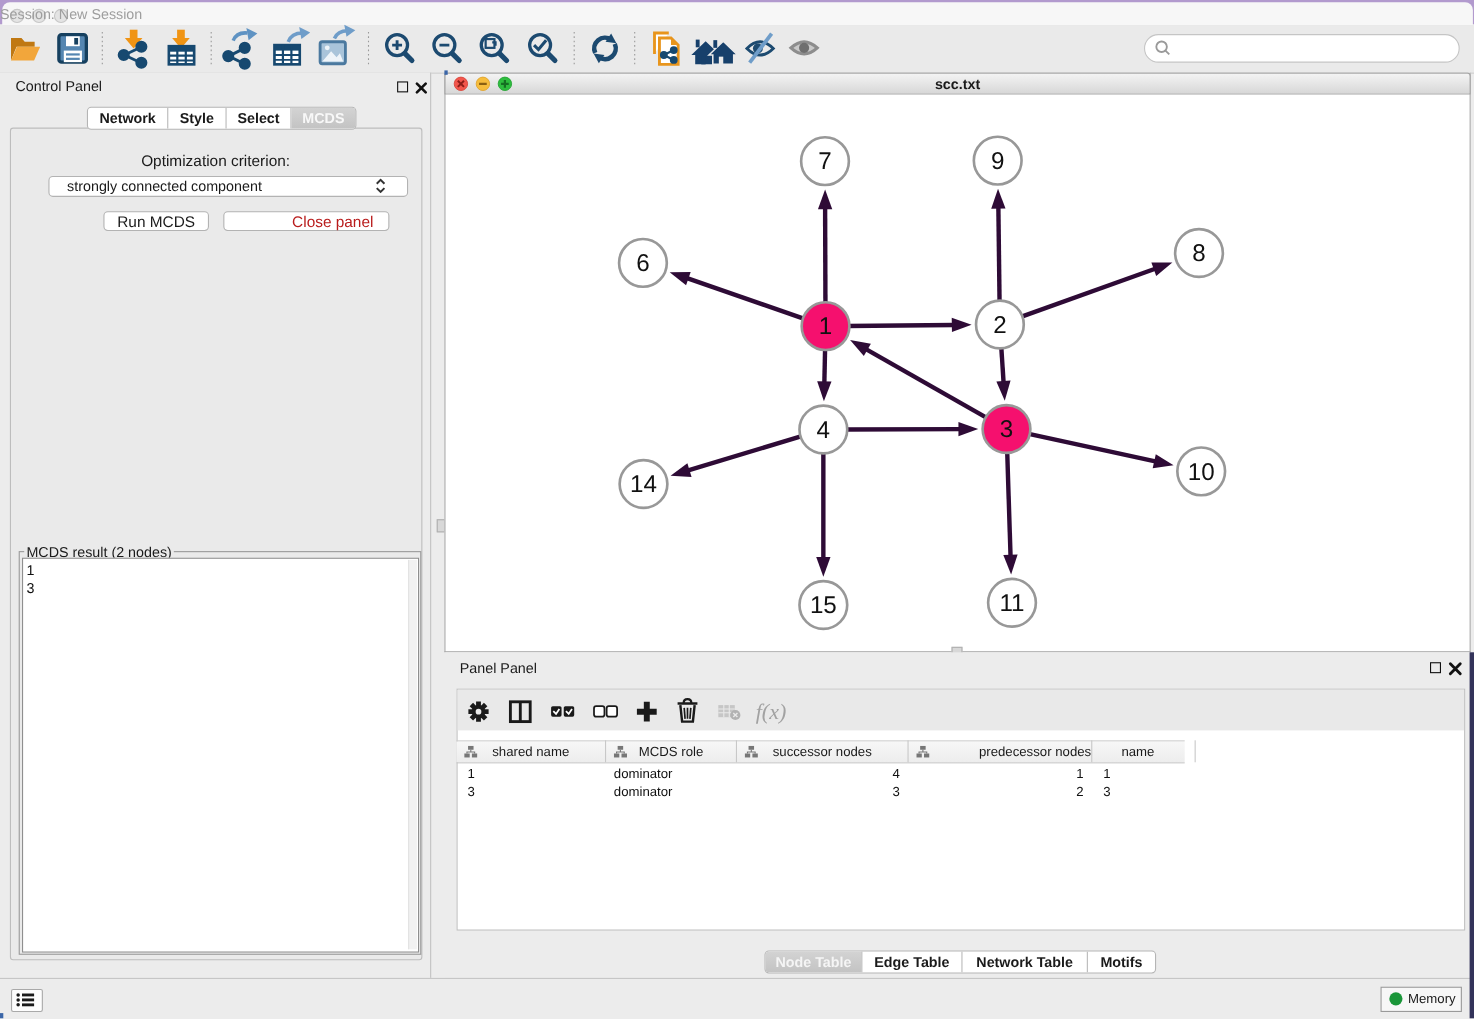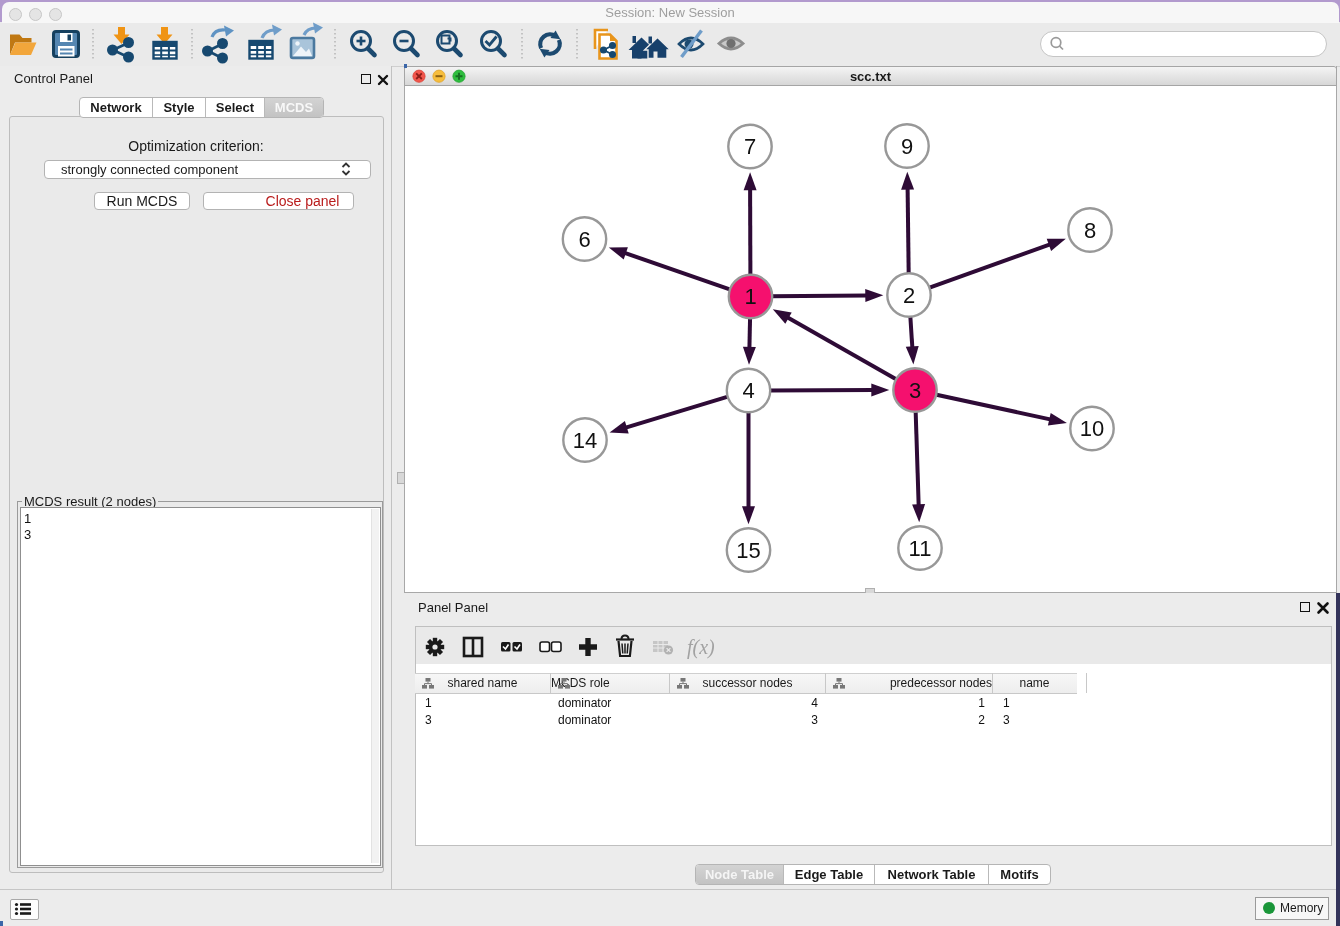--- a/index.html
+++ b/index.html
@@ -8,21 +8,21 @@
   .abs{position:absolute;}
 </style>
 </head>
 <body>
 
 <div class="abs" style="left:0;top:0;width:1340px;height:22px;background:#b29ace;"></div>
 <div class="abs" style="left:1.5px;top:2px;width:1337px;height:20.5px;background:#f7f7f7;border-radius:7px 7px 0 0;border-bottom:1px solid #dadada;"></div>
 <div class="abs" style="left:8.5px;top:7.5px;width:11px;height:11px;border-radius:50%;background:#e4e4e4;border:1px solid #c7c7c7;"></div>
 <div class="abs" style="left:28.5px;top:7.5px;width:11px;height:11px;border-radius:50%;background:#e4e4e4;border:1px solid #c7c7c7;"></div>
 <div class="abs" style="left:48.5px;top:7.5px;width:11px;height:11px;border-radius:50%;background:#e4e4e4;border:1px solid #c7c7c7;"></div>
-<div class="abs" style="left:0;top:5px;width:1340px;text-align:center;font-size:13px;color:#9e9e9e;">Session: New Session</div>
+<div class="abs" style="left:0;top:5px;width:1340px;text-align:left;font-size:13px;color:#9e9e9e;">Session: New Session</div>
 
 <div class="abs" style="left:0;top:23px;width:1340px;height:43px;background:#eaeaea;border-bottom:1px solid #cfcfcf;"></div>
 <svg class="abs" style="left:0;top:22px;" width="1340" height="44">
 
   <g stroke="#9a9a9a" stroke-width="1" stroke-dasharray="1.5,2.5">
     <line x1="93" y1="7" x2="93" y2="38"></line>
       <line x1="192" y1="7" x2="192" y2="38"></line>
     <line x1="335" y1="7" x2="335" y2="38"></line>
       <line x1="522" y1="7" x2="522" y2="38"></line>
     <line x1="577" y1="7" x2="577" y2="38"></line>
@@ -305,21 +305,21 @@
 </svg>
 
 <div class="abs" style="left:415px;top:673px;width:662px;height:21px;background:linear-gradient(#f7f7f7,#ededed);border-top:1px solid #cfcfcf;border-bottom:1px solid #c8c8c8;box-sizing:border-box;"></div>
 <div class="abs" style="left:415px;top:673px;width:135px;height:20px;border-right:1px solid #c8c8c8;font-size:12px;color:#1a1a1a;text-align:center;line-height:20px;">shared name</div>
 <svg class="abs" style="left:422px;top:678px;" width="12" height="11">
 <rect x="3.5" y="0" width="5" height="3.6" fill="#777"></rect>
 <rect x="0" y="7" width="5" height="3.6" fill="#777"></rect>
 <rect x="7" y="7" width="5" height="3.6" fill="#777"></rect>
 <path d="M6 3.6 v2 M2.5 7 v-1.4 h7 v1.4" stroke="#777" stroke-width="1" fill="none"></path>
 </svg>
-<div class="abs" style="left:551px;top:673px;width:118px;height:20px;border-right:1px solid #c8c8c8;font-size:12px;color:#1a1a1a;line-height:20px;">MCDS role</div>
+<div class="abs" style="left:551px;top:673px;width:118px;height:20px;border-right:1px solid #c8c8c8;font-size:12px;color:#1a1a1a;text-align:center;line-height:20px;">MCDS role</div>
 <svg class="abs" style="left:558px;top:678px;" width="12" height="11">
 <rect x="3.5" y="0" width="5" height="3.6" fill="#777"></rect>
 <rect x="0" y="7" width="5" height="3.6" fill="#777"></rect>
 <rect x="7" y="7" width="5" height="3.6" fill="#777"></rect>
 <path d="M6 3.6 v2 M2.5 7 v-1.4 h7 v1.4" stroke="#777" stroke-width="1" fill="none"></path>
 </svg>
 <div class="abs" style="left:670px;top:673px;width:155px;height:20px;border-right:1px solid #c8c8c8;font-size:12px;color:#1a1a1a;text-align:center;line-height:20px;">successor nodes</div>
 <svg class="abs" style="left:677px;top:678px;" width="12" height="11">
 <rect x="3.5" y="0" width="5" height="3.6" fill="#777"></rect>
 <rect x="0" y="7" width="5" height="3.6" fill="#777"></rect>

